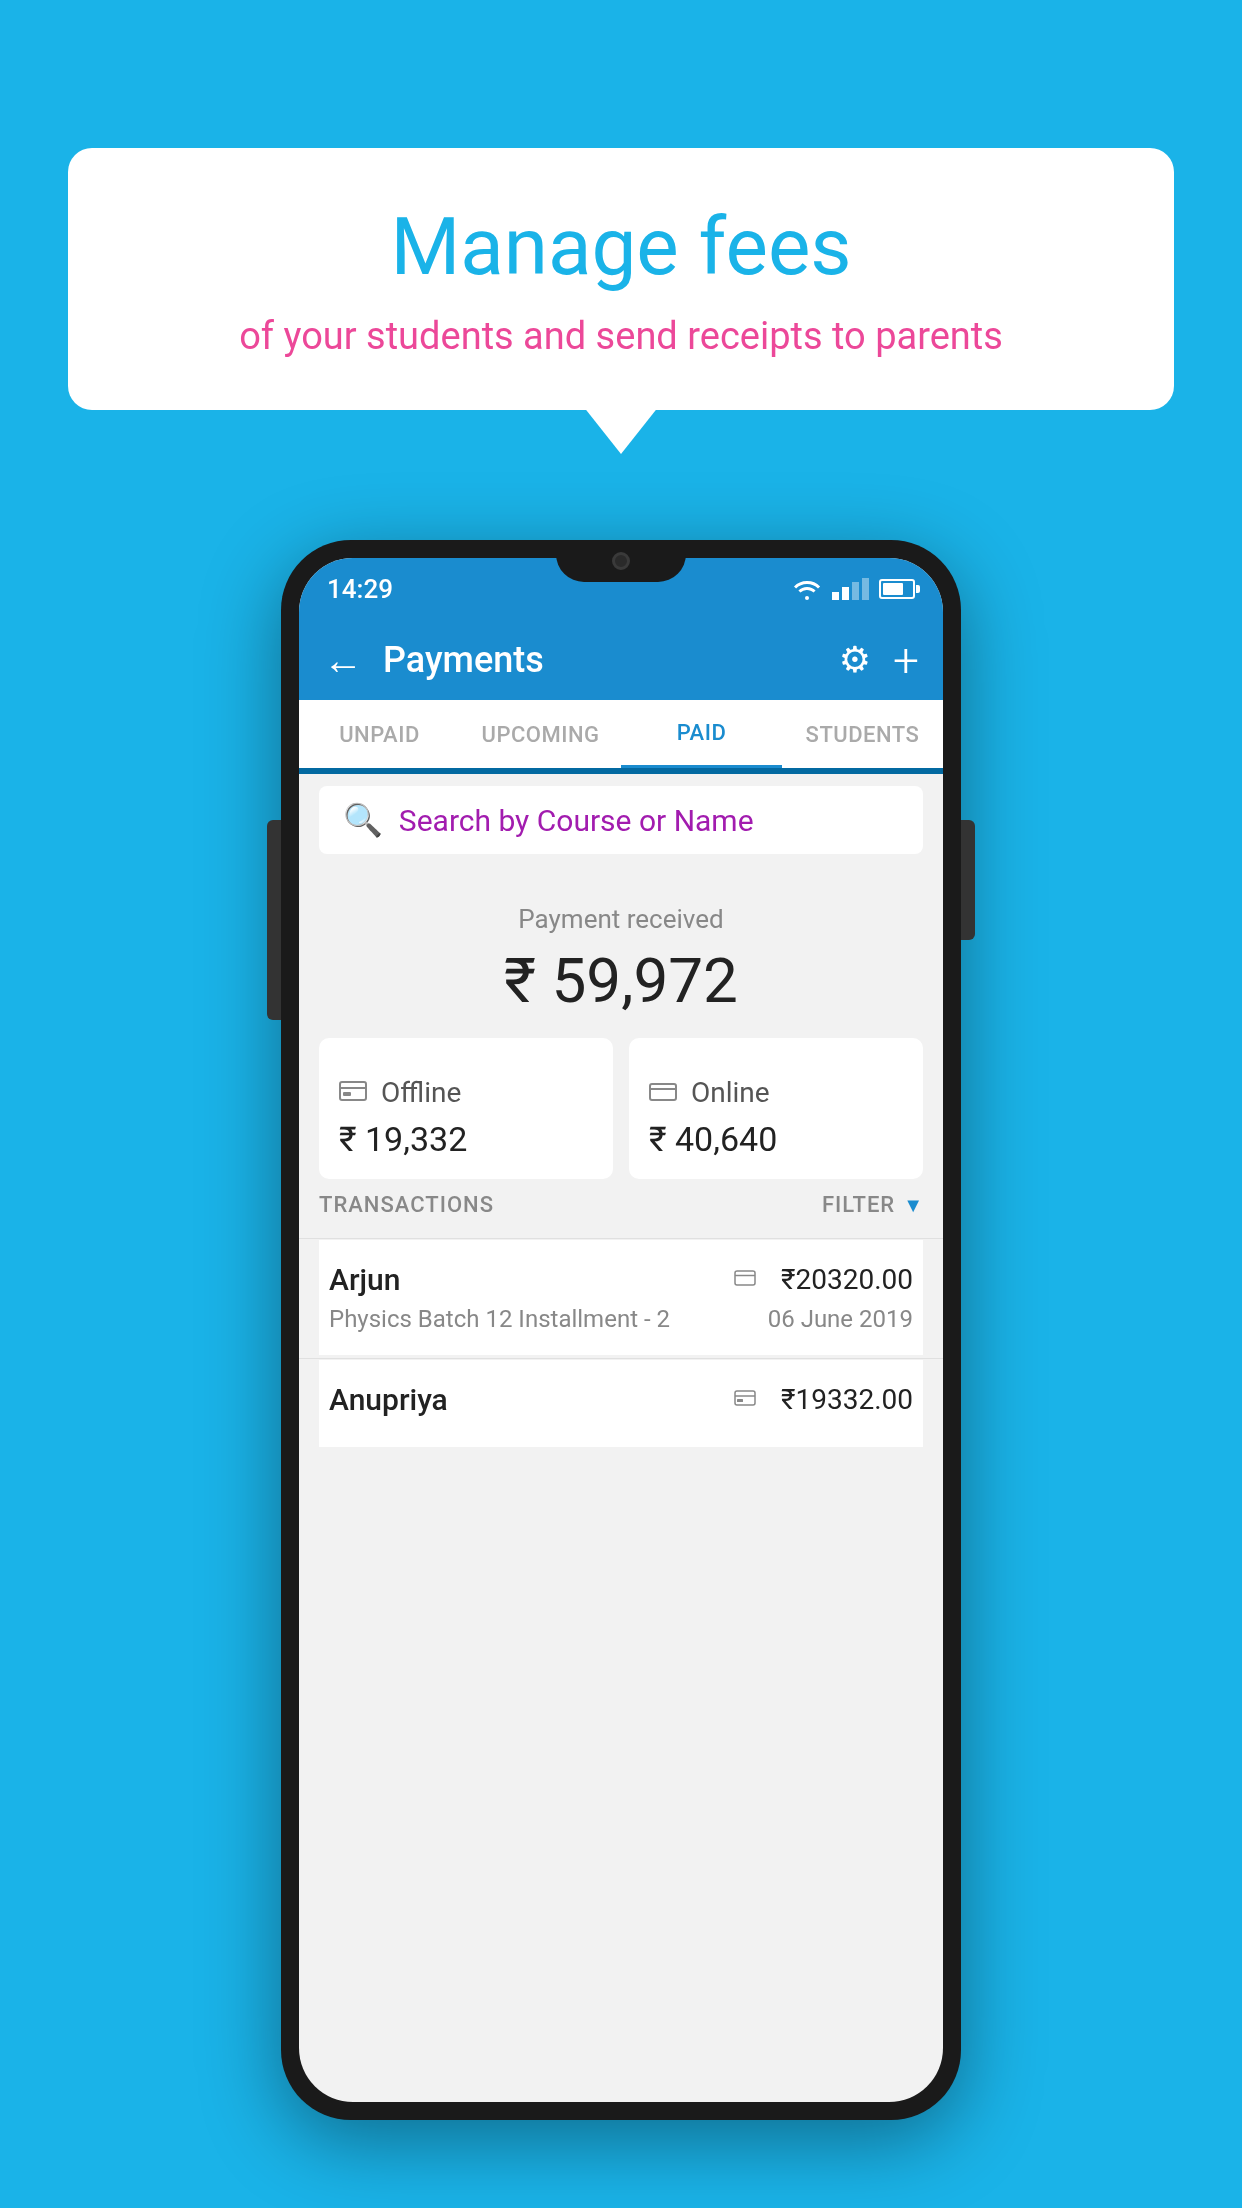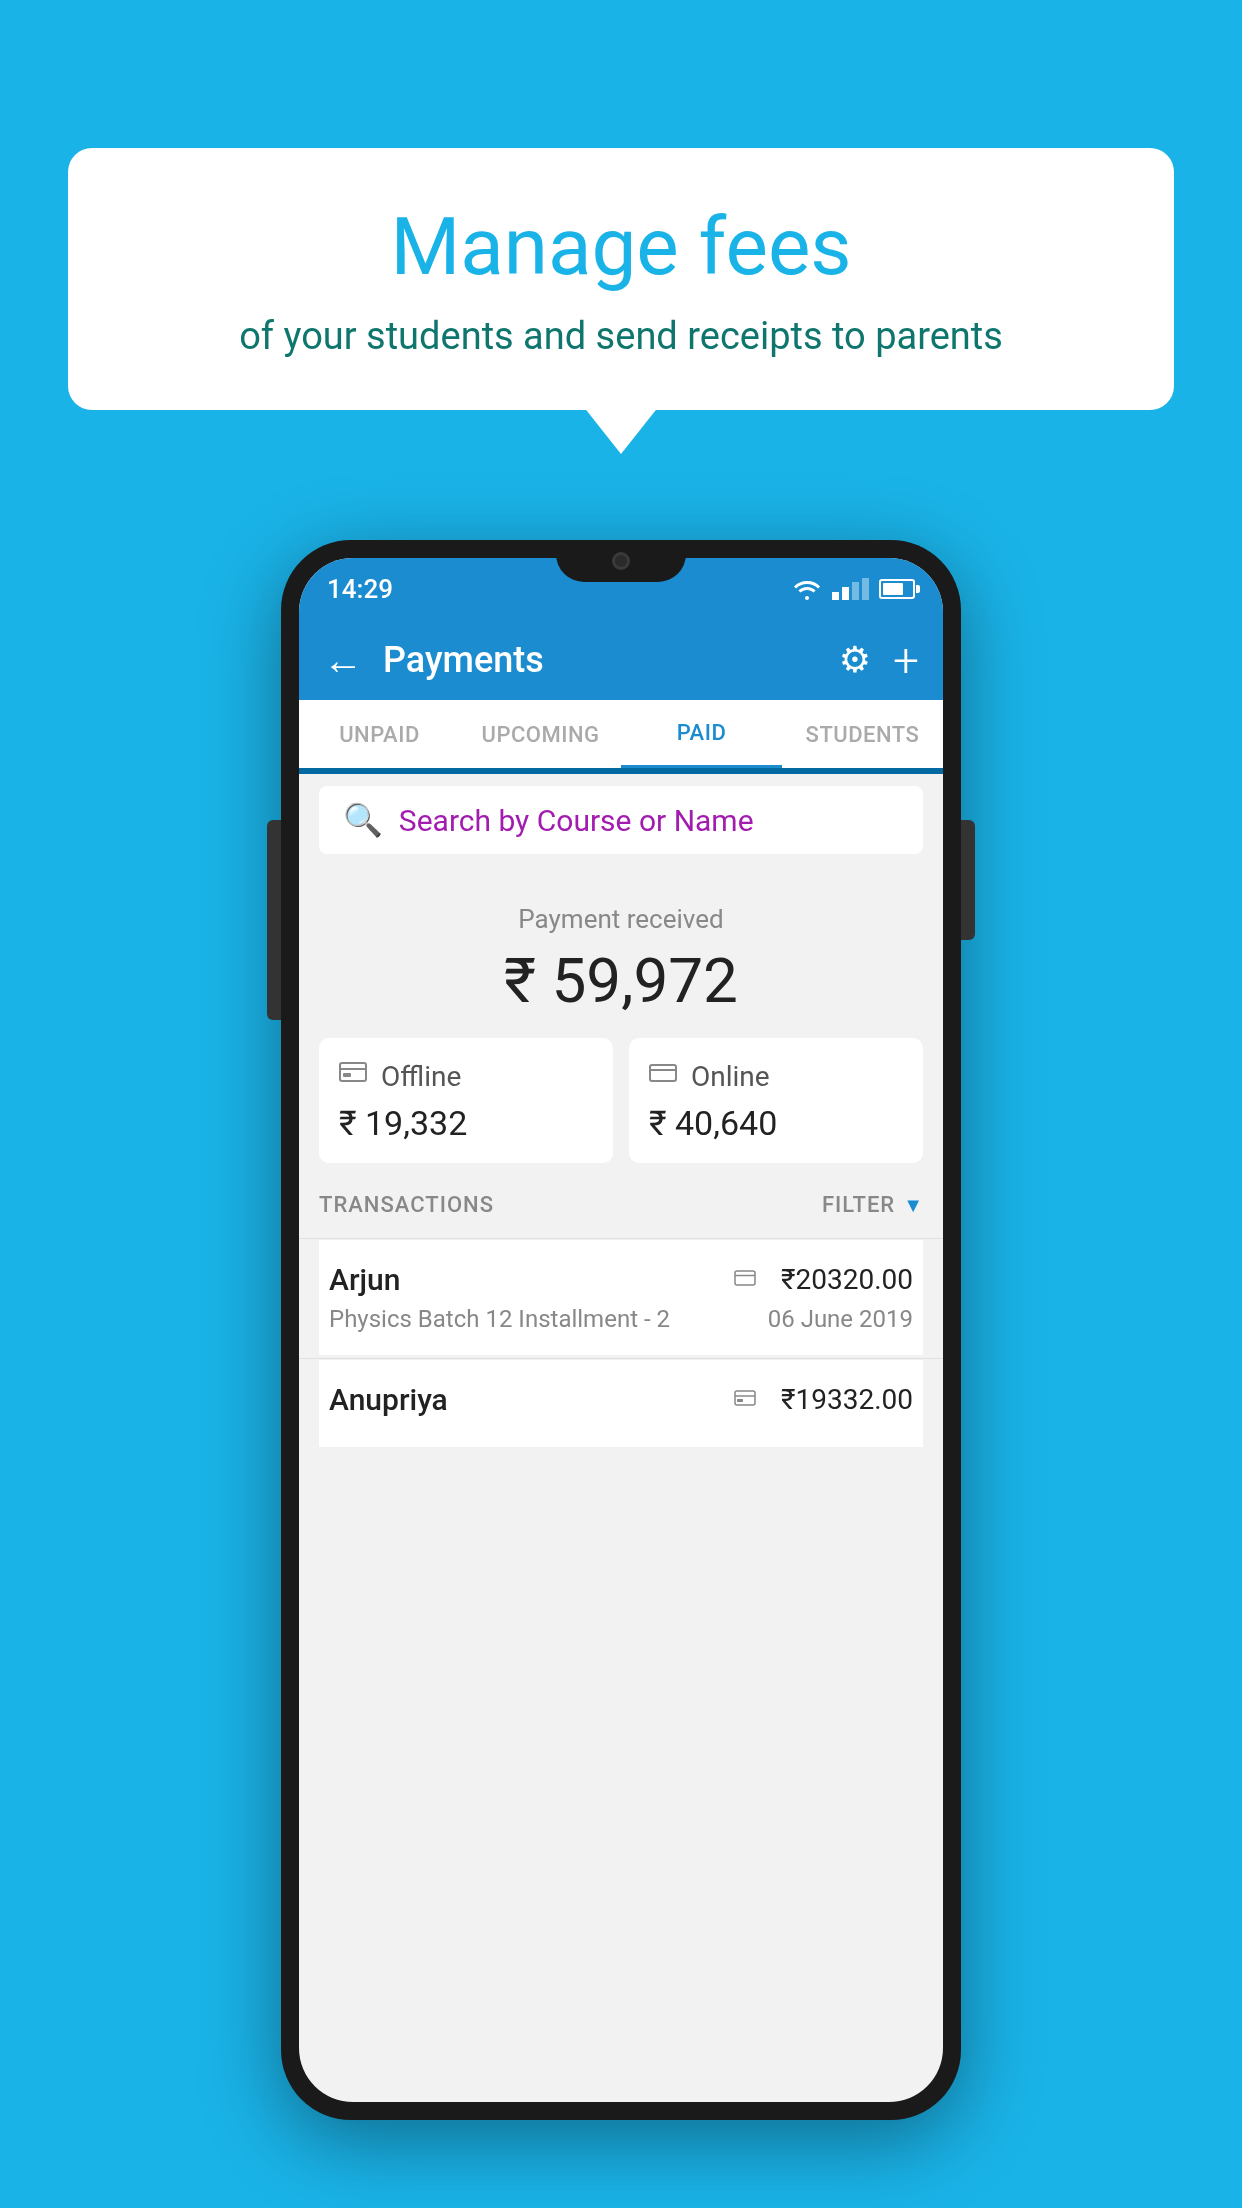--- a/index.html
+++ b/index.html
@@ -41,21 +41,21 @@
 
     .bubble-title {
       font-size: 80px;
       color: #1ab3e8;
       font-weight: 400;
       margin-bottom: 20px;
     }
 
     .bubble-subtitle {
       font-size: 38px;
-      color: #0f766e;
+      color: #ec4899;
       font-weight: 400;
     }
 
     
     .phone-frame {
       position: absolute;
       top: 540px;
       left: 50%;
       transform: translateX(-50%);
       width: 680px;
@@ -333,23 +333,24 @@
     .payment-card {
       flex: 1;
       background: white;
       border-radius: 10px;
       padding: 22px 20px 20px;
       text-align: left;
     }
 
     .card-header {
       display: flex;
-      align-items: flex-start;
+      align-items: flex-end;
       gap: 14px;
       margin-bottom: 10px;
+      margin-top: 16px;
     }
 
     .card-icon {
       font-size: 26px;
       color: #888;
     }
 
     .card-label {
       font-size: 28px;
       color: #555555;

